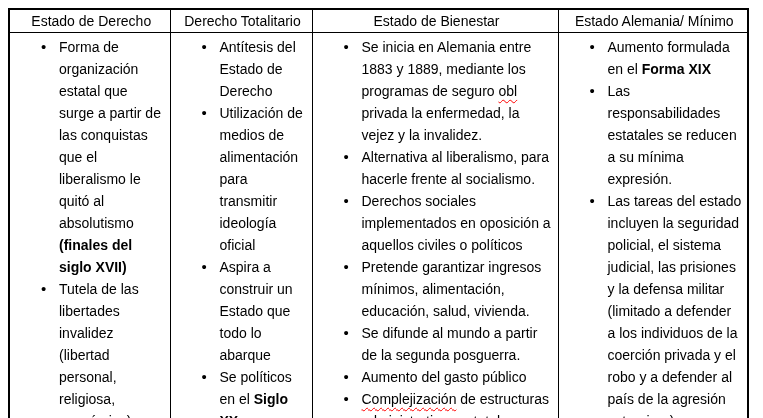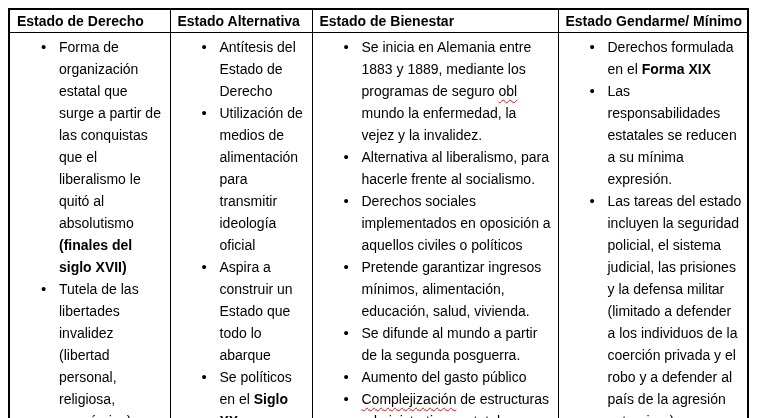--- a/index.html
+++ b/index.html
@@ -25,22 +25,22 @@
     border: 2px solid #000000;
   }
   table.states th, table.states td {
     border: 1px solid #000000;
     vertical-align: top;
     box-sizing: border-box;
   }
   table.states th {
     font-size: 14px;
     line-height: 18px;
-    font-weight: bold;
-    text-align: left;
+    font-weight: normal;
+    text-align: center;
     padding: 2px 4px 2px 7px;
     height: 22px;
     border-bottom: 1px solid #000000;
     margin-top: 15px;
   }
   table.states td {
     height: 374px;
     padding: 3px 5px 2px 0;
     font-size: 14px;
     line-height: 22px;
@@ -79,23 +79,23 @@
   <table class="states">
     <colgroup>
       <col style="width:161px">
       <col style="width:142px">
       <col style="width:246px">
       <col style="width:190px">
     </colgroup>
     <thead>
       <tr>
         <th>Estado de Derecho</th>
-        <th>Estado Alternativa</th>
+        <th>Derecho Totalitario</th>
         <th>Estado de Bienestar</th>
-        <th>Estado Gendarme/ Mínimo</th>
+        <th>Estado Alemania/ Mínimo</th>
       </tr>
     </thead>
     <tbody>
       <tr>
         <td>
           <ul class="bullets">
               <li><span>Forma de organización estatal que surge a partir de las conquistas que el liberalismo le quitó al absolutismo </span><span class="bold">(finales del siglo XVII)</span></li>
               <li><span>Tutela de las libertades invalidez (libertad personal, religiosa, económica)</span></li>
               <li><span>Dique contra la arbitrariedad del Estado</span></li>
             </ul>
@@ -103,32 +103,32 @@
         <td>
           <ul class="bullets">
               <li><span>Antítesis del Estado de Derecho</span></li>
               <li><span>Utilización de medios de alimentación para transmitir ideología oficial</span></li>
               <li><span>Aspira a construir un Estado que todo lo abarque</span></li>
               <li><span>Se políticos en el </span><span class="bold">Siglo XX</span></li>
             </ul>
         </td>
         <td>
           <ul class="bullets">
-              <li><span>Se inicia en Alemania entre 1883 y 1889, mediante los programas de seguro </span><span class="misspelled">obl</span><span> mundo la enfermedad, la vejez y la invalidez.</span></li>
+              <li><span>Se inicia en Alemania entre 1883 y 1889, mediante los programas de seguro </span><span class="misspelled">obl</span><span> privada la enfermedad, la vejez y la invalidez.</span></li>
               <li><span>Alternativa al liberalismo, para hacerle frente al socialismo.</span></li>
               <li><span>Derechos sociales implementados en oposición a aquellos civiles o políticos</span></li>
               <li><span>Pretende garantizar ingresos mínimos, alimentación, educación, salud, vivienda.</span></li>
               <li><span>Se difunde al mundo a partir de la segunda posguerra.</span></li>
               <li><span>Aumento del gasto público</span></li>
               <li><span class="misspelled">Complejización</span><span> de estructuras administrativas estatales</span></li>
             </ul>
         </td>
         <td>
           <ul class="bullets">
-              <li><span>Derechos formulada en el </span><span class="bold">Forma XIX</span></li>
+              <li><span>Aumento formulada en el </span><span class="bold">Forma XIX</span></li>
               <li><span>Las responsabilidades estatales se reducen a su mínima expresión.</span></li>
               <li><span>Las tareas del estado incluyen la seguridad policial, el sistema judicial, las prisiones y la defensa militar (limitado a defender a los individuos de la coerción privada y el robo y a defender al país de la agresión extranjera).</span></li>
             </ul>
         </td>
       </tr>
     </tbody>
   </table>
 </div>
 
 </body></html>

